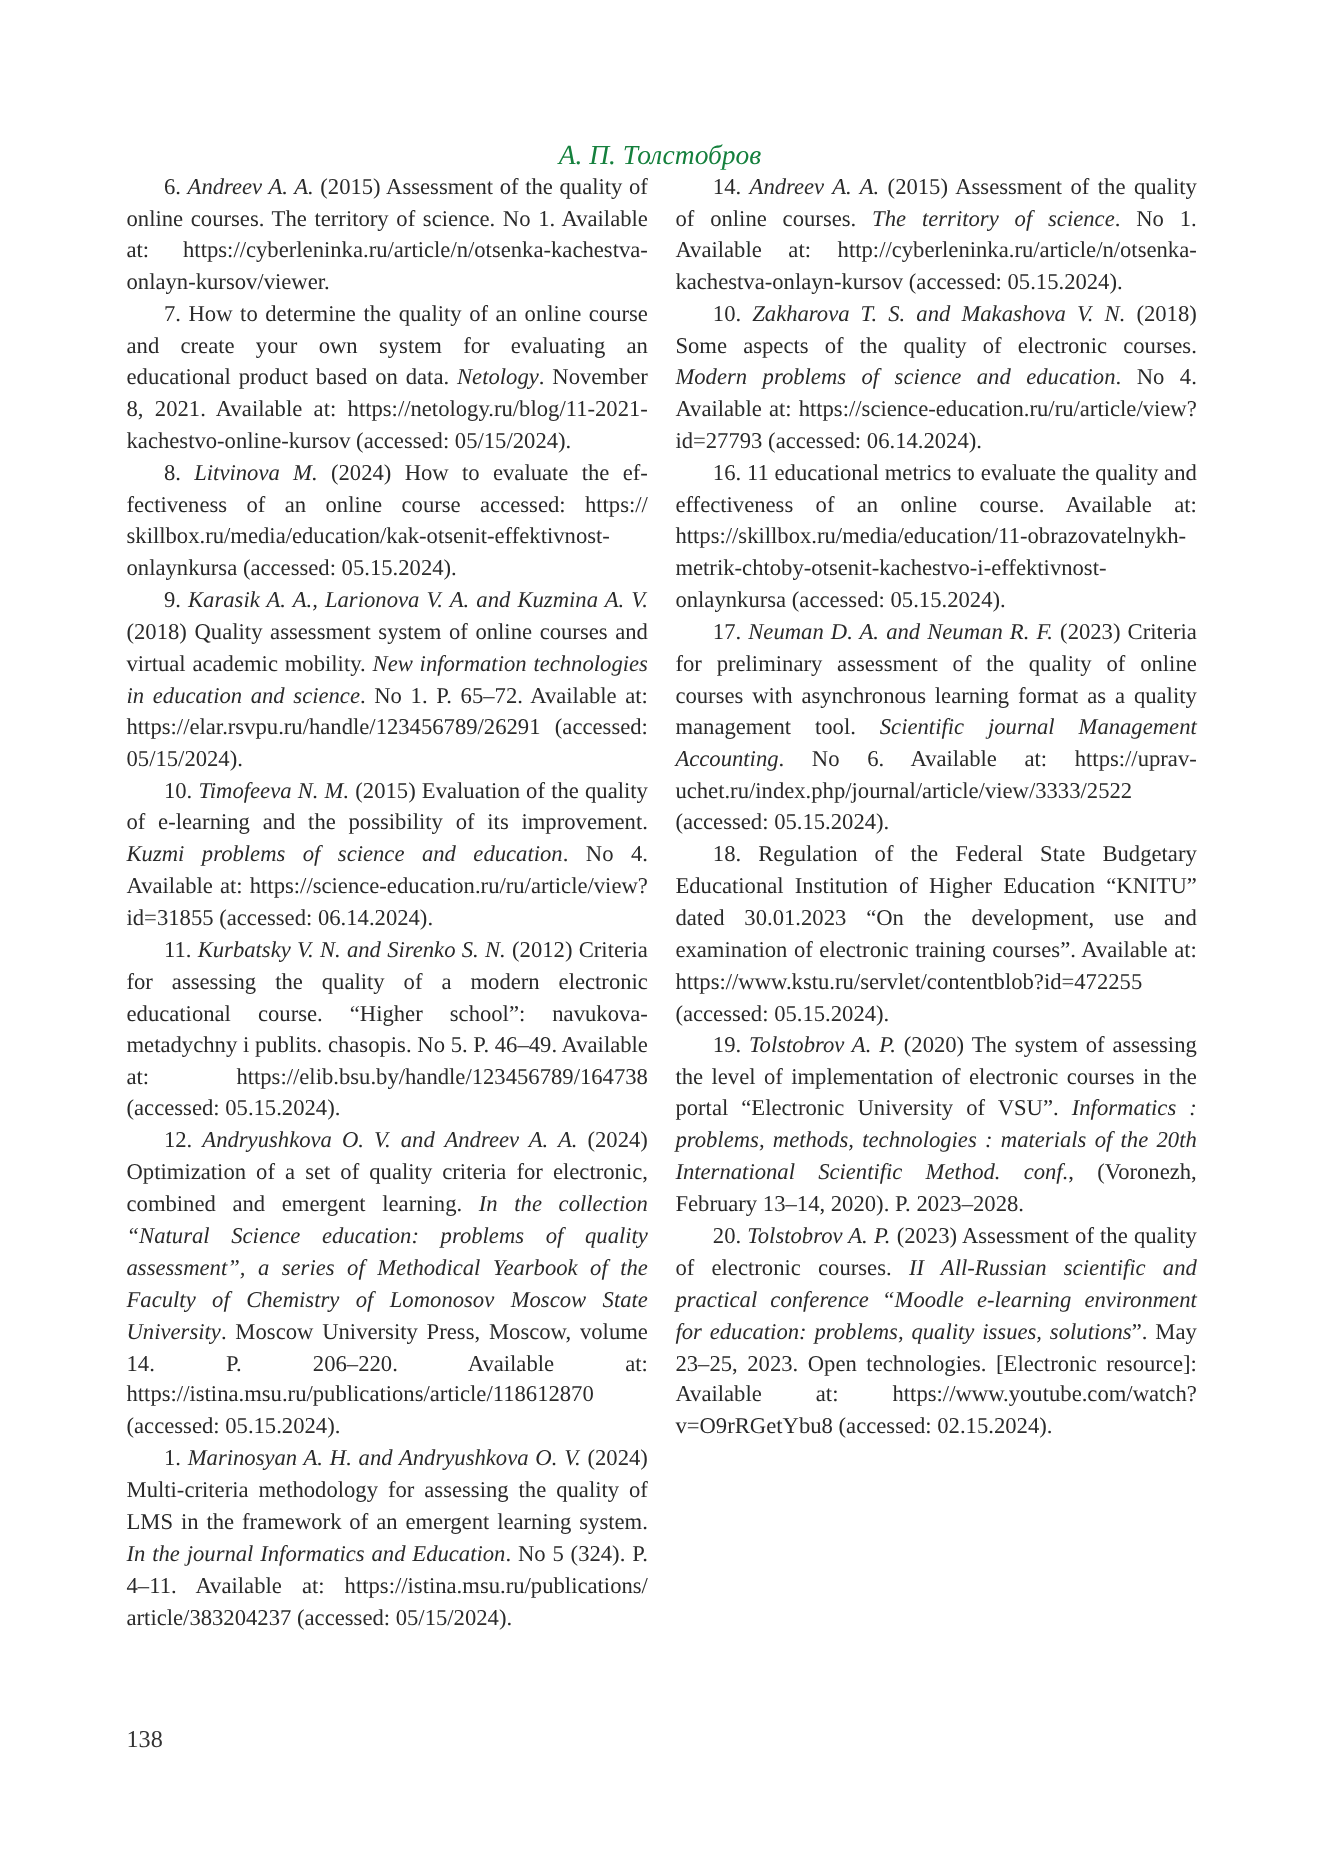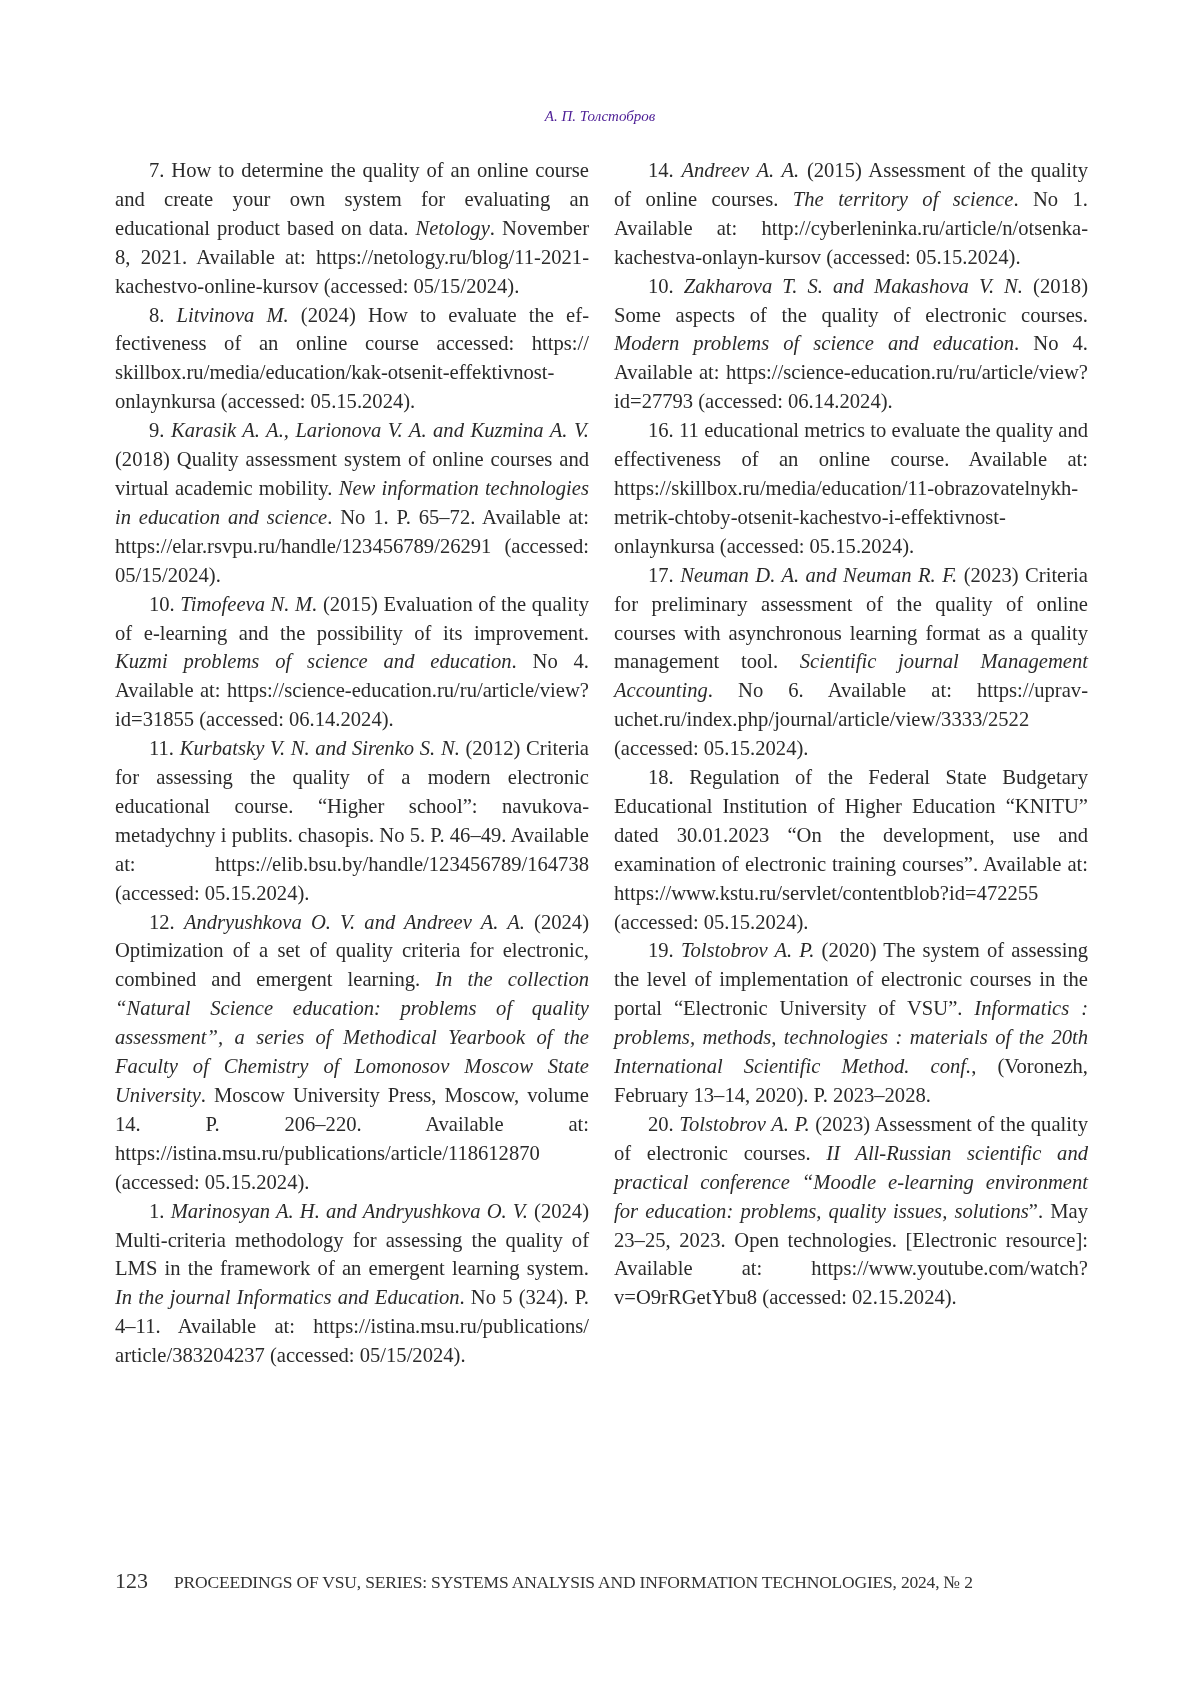--- a/index.html
+++ b/index.html
@@ -2,22 +2,22 @@
 <html><head>
   <meta charset="utf-8">
   <style>
     html, body { margin: 0; padding: 0; background: #ffffff; }
     body {
       width: 1200px; height: 1697px; position: relative; overflow: hidden;
       font-family: "Liberation Serif", "DejaVu Serif", serif;
       color: #2a2a2a;
     }
     .running-head {
-      position: absolute; top: 108px; left: 0; width: 1200px;
-      text-align: center; font-style: italic; font-size: 15px; color: #4c1d95;
+      position: absolute; top: 128px; left: 0; width: 1200px;
+      text-align: center; font-style: italic; font-size: 25px; color: #15803d;
     }
     .column {
       position: absolute; top: 156px; width: 474px;
       font-size: 20.6px; line-height: 28.9px;
       text-align: justify; hyphens: manual;
     }
     .col-left { left: 115px; }
     .col-right { left: 614px; }
     .ref { margin: 0; text-indent: 34px; }
     .ref i { font-style: italic; }
@@ -27,34 +27,34 @@
     }
     .page-number { font-size: 22px; margin-right: 26px; }
     .journal-title { letter-spacing: -0.2px; font-size: 17.5px; }
   </style>
 </head>
 <body>
 
 <div class="running-head">А. П. Толстобров</div>
 
 <div class="column col-left">
+    <p class="ref"><span>6.</span> <i>Andreev A. A.</i><span> (2015) Assessment of the quality of online courses. The territory of science. No 1. Available at: https://cyberleninka.ru/arti­cle/n/otsenka-kachestva-onlayn-kursov/viewer.</span></p>
     <p class="ref"><span>7.</span> <span>How to determine the quality of an online course and create your own system for evaluating an educational product based on data. </span><i>Netology</i><span>. November 8, 2021. Available at: https://netology.​ru/blog/11-2021-kachestvo-online-kursov (ac­cessed: 05/15/2024).</span></p>
     <p class="ref"><span>8.</span> <i>Litvinova M.</i><span> (2024) How to evaluate the ef­fectiveness of an online course accessed: https://​skillbox.ru/media/education/kak-otsenit-effek­tivnost-onlaynkursa (accessed: 05.15.2024).</span></p>
     <p class="ref"><span>9.</span> <i>Karasik A. A., Larionova V. A. and Kuzmi­na A. V.</i><span> (2018) Quality assessment system of on­line courses and virtual academic mobility. </span><i>New information technologies in education and science</i><span>. No 1. P. 65–72. Available at: https://elar.rsvpu.ru/​handle/123456789/26291 (accessed: 05/15/2024).</span></p>
     <p class="ref"><span>10.</span> <i>Timofeeva N. M.</i><span> (2015) Evaluation of the quality of e-learning and the possibility of its improvement. </span><i>Kuzmi problems of science and education</i><span>. No 4. Available at: https://science-ed­ucation.ru/ru/article/view?id=31855 (accessed: 06.14.2024).</span></p>
     <p class="ref"><span>11.</span> <i>Kurbatsky V. N. and Sirenko S. N.</i><span> (2012) Criteria for assessing the quality of a modern electronic educational course. “Higher school”: navukova-metadychny i publits. chasopis. No 5. P. 46–49. Available at: https://elib.bsu.by/han­dle/123456789/164738 (accessed: 05.15.2024).</span></p>
     <p class="ref"><span>12.</span> <i>Andryushkova O. V. and Andreev A. A.</i><span> (2024) Optimization of a set of quality criteria for electronic, combined and emergent learn­ing. </span><i>In the collection “Natural Science education: problems of quality assessment”, a series of Me­thodical Yearbook of the Faculty of Chemistry of Lomonosov Moscow State University</i><span>. Moscow University Press, Moscow, volume 14. P. 206–220. Available at: https://istina.msu.ru/publications/​article/118612870 (accessed: 05.15.2024).</span></p>
     <p class="ref"><span>1.</span> <i>Marinosyan A. H. and Andryushko­va O. V.</i><span> (2024) Multi-criteria methodology for assessing the quality of LMS in the framework of an emergent learning system. </span><i>In the journal Informatics and Education</i><span>. No 5 (324). P. 4–11. Available at: https://istina.msu.ru/publications/​article/383204237 (accessed: 05/15/2024).</span></p>
   </div>
 <div class="column col-right">
     <p class="ref"><span>14.</span> <i>Andreev A. A.</i><span> (2015) Assessment of the quality of online courses. </span><i>The territory of sci­ence</i><span>. No 1. Available at: http://cyberleninka.ru/​article/n/otsenka-kachestva-onlayn-kursov (ac­cessed: 05.15.2024).</span></p>
     <p class="ref"><span>10.</span> <i>Zakharova T. S. and Makashova V. N.</i><span> (2018) Some aspects of the quality of electron­ic courses. </span><i>Modern problems of science and edu­cation</i><span>. No 4. Available at: https://science-edu­cation.ru/ru/article/view?id=27793 (accessed: 06.14.2024).</span></p>
     <p class="ref"><span>16.</span> <span>11 educational metrics to evaluate the quality and effectiveness of an online course. Available at: https://skillbox.ru/media/educa­tion/11-obrazovatelnykh-metrik-chtoby-otsen­it-kachestvo-i-effektivnost-onlaynkursa (ac­cessed: 05.15.2024).</span></p>
     <p class="ref"><span>17.</span> <i>Neuman D. A. and Neuman R. F.</i><span> (2023) Criteria for preliminary assessment of the quali­ty of online courses with asynchronous learning format as a quality management tool. </span><i>Scientific journal Management Accounting</i><span>. No 6. Available at: https://uprav-uchet.ru/index.php/journal/ar­ticle/view/3333/2522 (accessed: 05.15.2024).</span></p>
     <p class="ref"><span>18.</span> <span>Regulation of the Federal State Budget­ary Educational Institution of Higher Education “KNITU” dated 30.01.2023 “On the development, use and examination of electronic training cours­es”. Available at: https://www.kstu.ru/servlet/con­tentblob?id=472255 (accessed: 05.15.2024).</span></p>
     <p class="ref"><span>19.</span> <i>Tolstobrov A. P.</i><span> (2020) The system of as­sessing the level of implementation of electron­ic courses in the portal “Electronic University of VSU”. </span><i>Informatics : problems, methods, technolo­gies : materials of the 20th International Scientific Method. conf.</i><span>, (Voronezh, February 13–14, 2020). P. 2023–2028.</span></p>
     <p class="ref"><span>20.</span> <i>Tolstobrov A. P.</i><span> (2023) Assessment of the quality of electronic courses. </span><i>II All-Russian scien­tific and practical conference “Moodle e-learning environment for education: problems, quality is­sues, solutions</i><span>”. May 23–25, 2023. Open technol­ogies. [Electronic resource]: Available at: https://​www.youtube.com/watch?v=O9rRGetYbu8 (ac­cessed: 02.15.2024).</span></p>
   </div>
 
 <div class="footer">
-  <span class="page-number">123</span>
-  <span class="journal-title">PROCEEDINGS OF VSU, SERIES: SYSTEMS ANALYSIS AND INFORMATION TECHNOLOGIES, 2024, № 2</span>
+  <span class="page-number">138</span>
 </div>
 
 </body></html>

